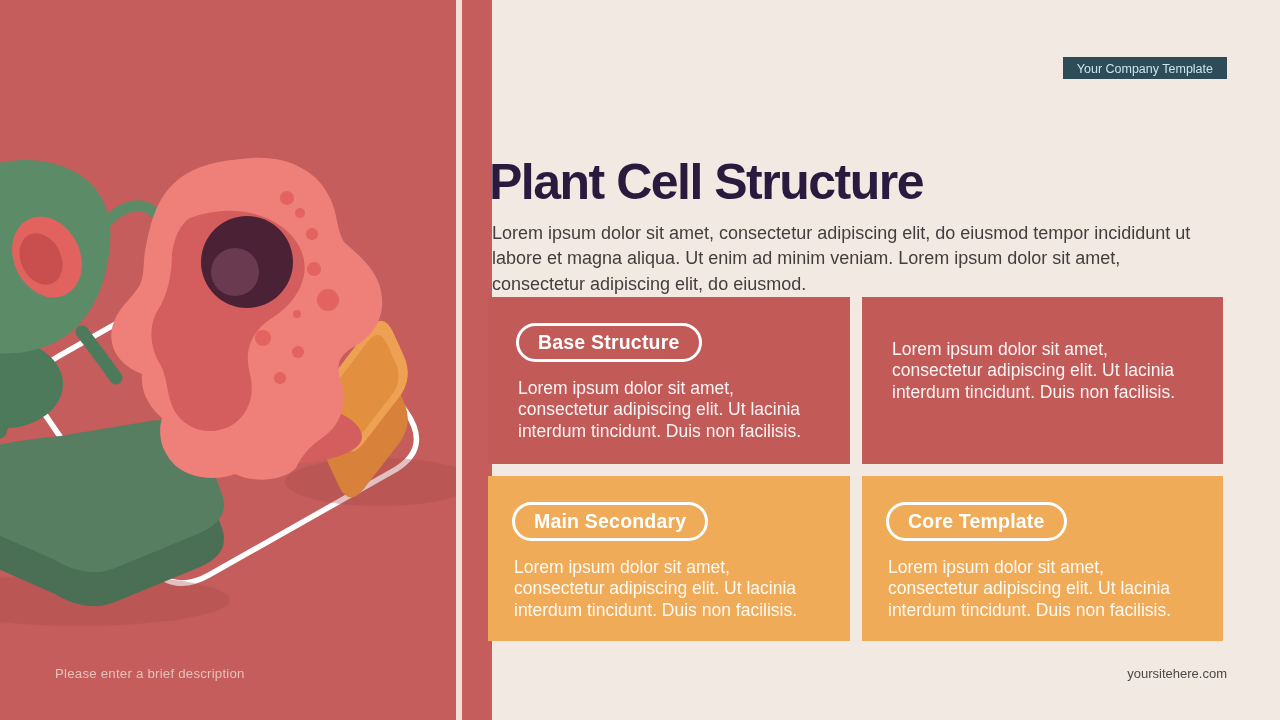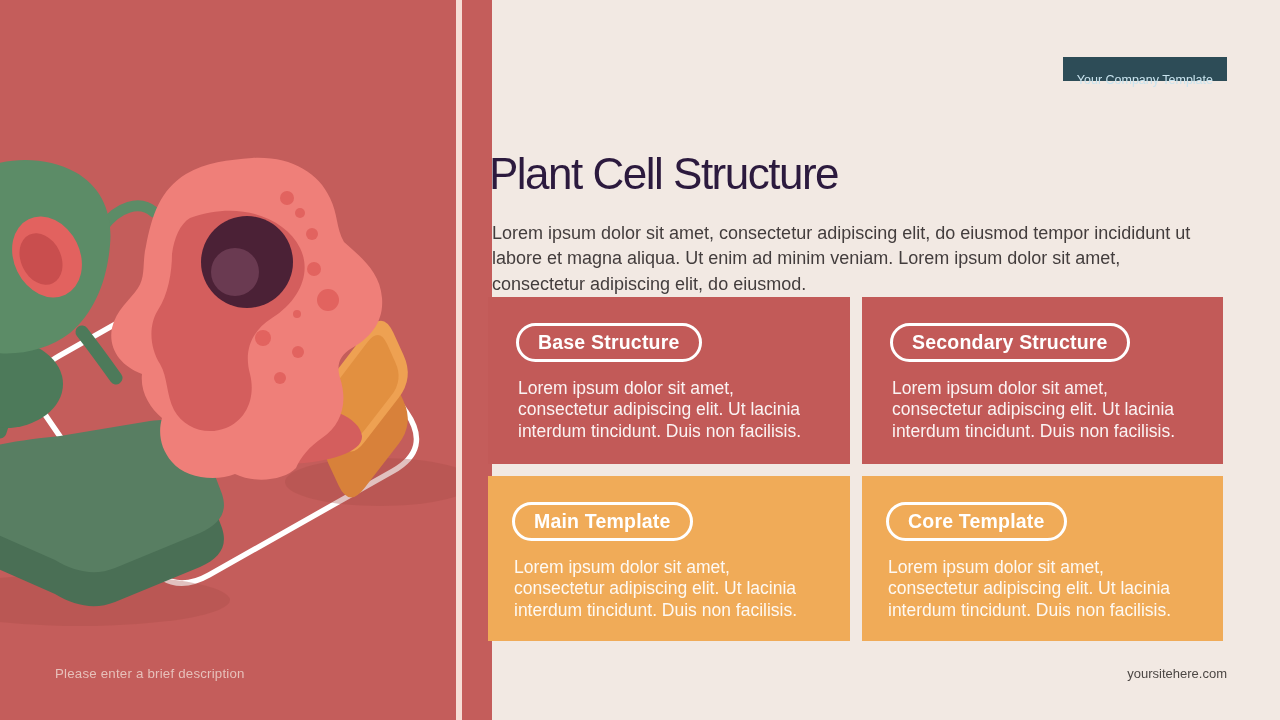--- a/index.html
+++ b/index.html
@@ -8,23 +8,23 @@
     position:relative;width:1280px;height:720px;overflow:hidden;
     font-family:"Liberation Sans",sans-serif;
     background:var(--right_bg);
   }
   
   #left-panel{position:absolute;left:0;top:0;width:492px;height:720px;background:var(--left_bg);overflow:hidden;}
   #panel-divider{position:absolute;left:456px;top:0;width:6px;height:720px;background:var(--divider);}
   #left-caption{position:absolute;left:55px;top:666px;font-size:13.3px;color:var(--footer_left);letter-spacing:.2px;}
   
   #badge{position:absolute;top:57px;right:53px;height:22px;line-height:22px;
-    background:var(--badge_bg);color:var(--badge_text);font-size:12.5px;padding:12px 14px;}
-  #title{position:absolute;left:489px;top:120px;width:700px;font-size:44px;line-height:1.15;
-    font-weight:400;letter-spacing:-1.5px;color:var(--title);}
+    background:var(--badge_bg);color:var(--badge_text);font-size:12.5px;padding:1px 14px;}
+  #title{position:absolute;left:489px;top:120px;width:700px;font-size:50px;line-height:1.15;
+    font-weight:700;letter-spacing:-1.5px;color:var(--title);}
   #intro{position:absolute;left:492px;top:203px;width:745px;font-size:18px;line-height:25.3px;
     color:var(--intro_text);white-space:pre-line;}
   
   #cards{position:absolute;left:488px;top:297px;display:grid;
     grid-template-columns:362px 361px;grid-template-rows:167px 165px;gap:12px;}
   .card{padding:26px 24px 0;}
   .card--red{background:var(--card_red);padding-left:28px;}
   .card--orange{background:var(--card_orange);}
   .pill{display:inline-block;border:3px solid var(--card_text);border-radius:22px;
     padding:5px 19px;font-size:19.5px;font-weight:700;color:var(--card_text);letter-spacing:.2px;}
@@ -114,27 +114,26 @@
 consectetur adipiscing elit,  do eiusmod.</p>
 
   <div id="cards">
     <div class="card card--red">
       <span class="pill">Base Structure</span>
       <p class="card-body">Lorem ipsum dolor sit amet,
 consectetur adipiscing elit. Ut lacinia
 interdum tincidunt. Duis non facilisis.</p>
     </div>
     <div class="card card--red">
-      <span class="pill">Secondary Structure</span>
       <p class="card-body">Lorem ipsum dolor sit amet,
 consectetur adipiscing elit. Ut lacinia
 interdum tincidunt. Duis non facilisis.</p>
     </div>
     <div class="card card--orange">
-      <span class="pill">Main Template</span>
+      <span class="pill">Main Secondary</span>
       <p class="card-body">Lorem ipsum dolor sit amet,
 consectetur adipiscing elit. Ut lacinia
 interdum tincidunt. Duis non facilisis.</p>
     </div>
     <div class="card card--orange">
       <span class="pill">Core Template</span>
       <p class="card-body">Lorem ipsum dolor sit amet,
 consectetur adipiscing elit. Ut lacinia
 interdum tincidunt. Duis non facilisis.</p>
     </div>

